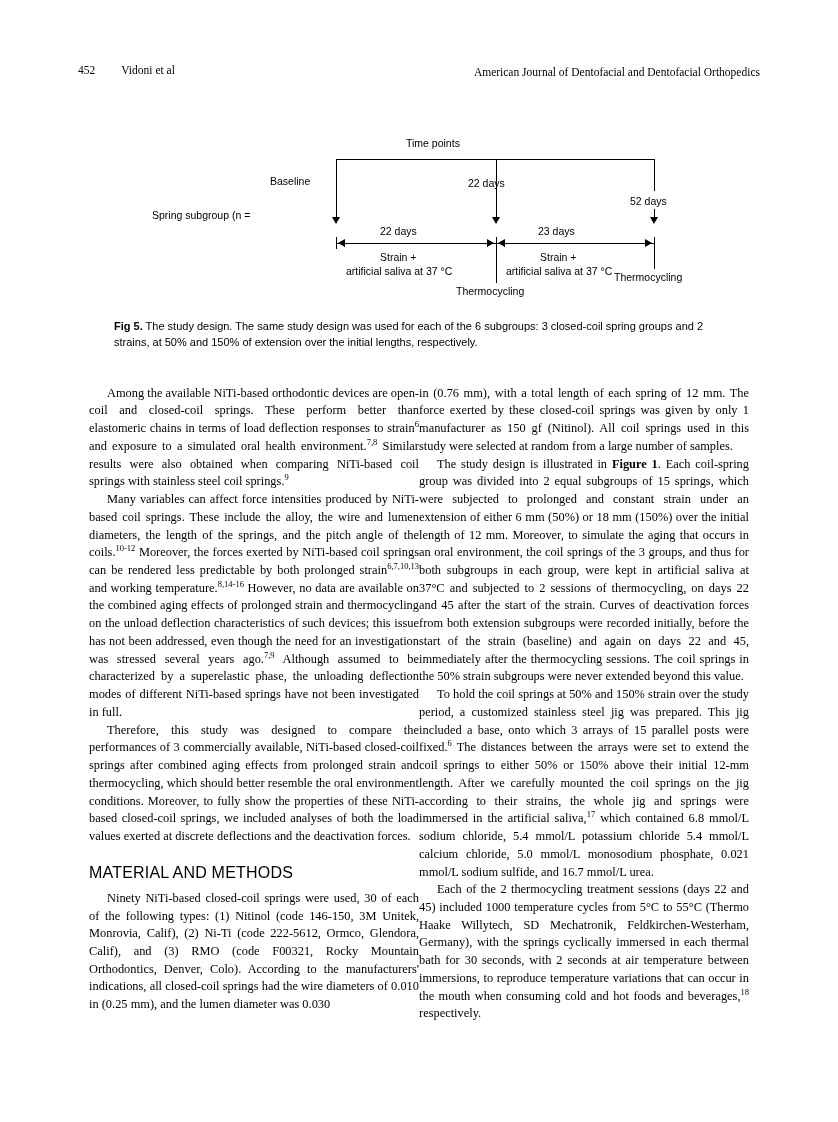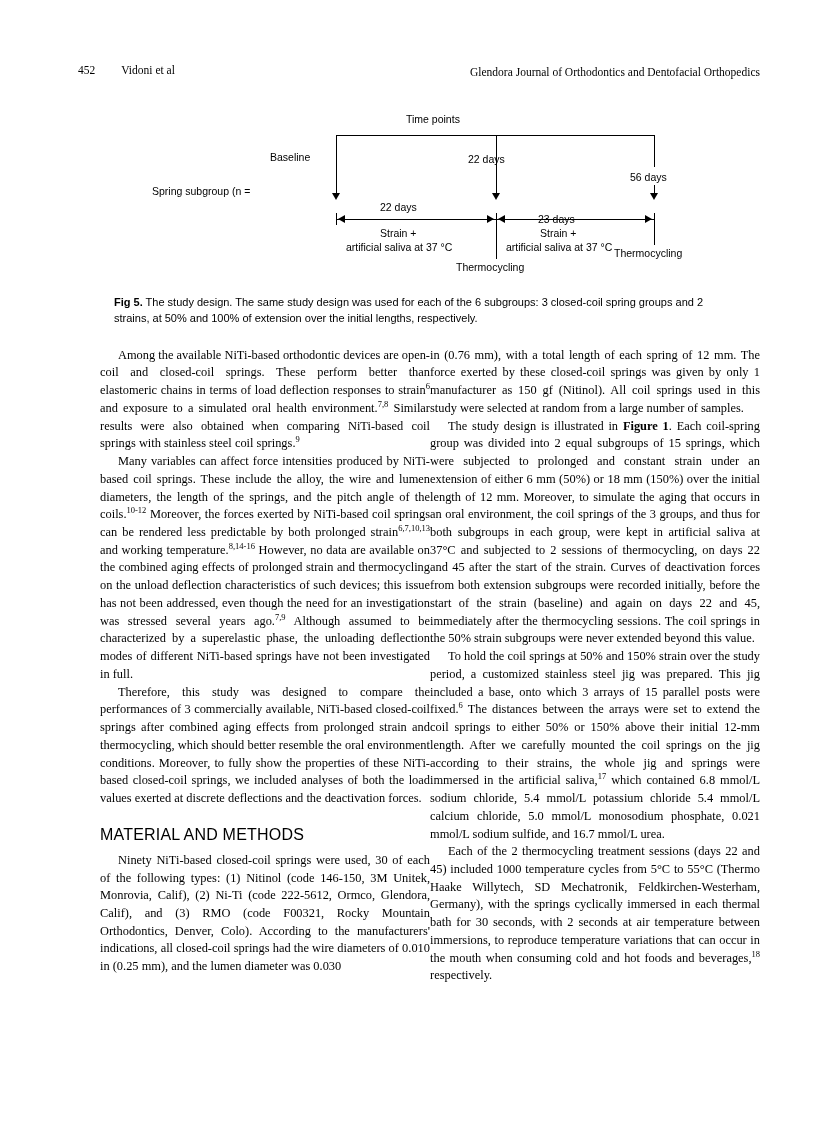--- a/index.html
+++ b/index.html
@@ -37,21 +37,21 @@
   .rh-left .folio {
     margin-right: 26px;
   }
   .rh-right {
     text-align: right;
     line-height: 1.45;
   }
 
   
   .figure-block {
-    margin-top: 32px;
+    margin-top: 56px;
   }
   .figure-art {
     position: relative;
     height: 165px;
     width: 682px;
     margin: 0 auto;
     font-family: "Liberation Sans", sans-serif;
     font-size: 10.5px;
     color: #000;
   }
@@ -101,22 +101,22 @@
     line-height: 1.5;
     text-align: left;
   }
   .fig-caption .fignum {
     font-weight: bold;
   }
 
   
   .columns {
     display: flex;
-    justify-content: flex-end;
-    margin-top: 20px;
+    justify-content: center;
+    margin-top: 34px;
   }
   .col {
     width: 330px;
   }
   p.body {
     margin: 0;
     font-size: 12.4px;
     line-height: 1.43;
     text-align: justify;
     text-indent: 18px;
@@ -143,39 +143,39 @@
 </head>
 <body>
 
 <div class="page">
 
   <div class="running-head">
     <div class="rh-left">
       <span class="folio">452</span><span>Vidoni et al</span>
     </div>
     <div class="rh-right">
-      <div>Glendora Journal of Orthodontics and Dentofacial Orthopedics</div>
+      <div>American Journal of Dentofacial and Dentofacial Orthopedics</div>
     </div>
   </div>
 
   <div class="figure-block">
     <div class="figure-art">
 
       <div class="fig-label" style="left:328px; top:0px;">Time points</div>
 
       <div class="fig-line-h" style="left:258px; top:22px; width:318px;"></div>
 
       <div class="fig-line-v" style="left:258px; top:22px; height:32px;"></div>
       <div class="fig-line-v" style="left:418px; top:22px; height:32px;"></div>
       <div class="fig-line-v" style="left:576px; top:22px; height:32px;"></div>
 
       <div class="fig-label" style="left:192px; top:38px;">Baseline</div>
 
       <div class="fig-label" style="left:390px; top:40px;">22 days</div>
-      <div class="fig-label" style="left:552px; top:58px;">56 days</div>
+      <div class="fig-label" style="left:552px; top:58px;">52 days</div>
 
       <div class="fig-line-v" style="left:258px; top:54px; height:28px;"></div>
       <div class="arrow-down" style="left:254px; top:80px;"></div>
 
       <div class="fig-line-v" style="left:418px; top:54px; height:28px;"></div>
       <div class="arrow-down" style="left:414px; top:80px;"></div>
 
       <div class="fig-line-v" style="left:576px; top:72px; height:10px;"></div>
       <div class="arrow-down" style="left:572px; top:80px;"></div>
 
@@ -185,38 +185,38 @@
       <div class="fig-line-v" style="left:258px; top:100px; height:12px;"></div>
       <div class="fig-line-v" style="left:418px; top:100px; height:12px;"></div>
       <div class="fig-line-v" style="left:576px; top:100px; height:12px;"></div>
 
       <div class="arrow-left" style="left:260px; top:102px;"></div>
       <div class="arrow-right" style="left:409px; top:102px;"></div>
       <div class="fig-label" style="left:302px; top:88px;">22 days</div>
 
       <div class="arrow-left" style="left:420px; top:102px;"></div>
       <div class="arrow-right" style="left:567px; top:102px;"></div>
-      <div class="fig-label" style="left:460px; top:100px;">23 days</div>
+      <div class="fig-label" style="left:460px; top:88px;">23 days</div>
 
       <div class="fig-label" style="left:302px; top:114px;">Strain +</div>
       <div class="fig-label" style="left:268px; top:128px;">artificial saliva at 37 °C</div>
 
       <div class="fig-label" style="left:462px; top:114px;">Strain +</div>
       <div class="fig-label" style="left:428px; top:128px;">artificial saliva at 37 °C</div>
 
       <div class="fig-line-v" style="left:418px; top:112px; height:34px;"></div>
       <div class="fig-label" style="left:378px; top:148px;">Thermocycling</div>
 
       <div class="fig-line-v" style="left:576px; top:112px; height:20px;"></div>
       <div class="fig-label" style="left:536px; top:134px;">Thermocycling</div>
     </div>
 
     <div class="fig-caption">
       <span class="fignum">Fig 5.</span>
-      <span>The study design. The same study design was used for each of the 6 subgroups: 3 closed-coil spring groups and 2 strains, at 50% and 100% of extension over the initial lengths, respectively.</span>
+      <span>The study design. The same study design was used for each of the 6 subgroups: 3 closed-coil spring groups and 2 strains, at 50% and 150% of extension over the initial lengths, respectively.</span>
     </div>
   </div>
 
   <div class="columns">
     <div class="col" id="col-left">
         <p class="body">Among the available NiTi-based orthodontic devices are open-coil and closed-coil springs. These perform better than elastomeric chains in terms of load deflection responses to strain<sup>6</sup> and exposure to a simulated oral health environment.<sup>7,8</sup> Similar results were also obtained when comparing NiTi-based coil springs with stainless steel coil springs.<sup>9</sup></p>
         <p class="body">Many variables can affect force intensities produced by NiTi-based coil springs. These include the alloy, the wire and lumen diameters, the length of the springs, and the pitch angle of the coils.<sup>10-12</sup> Moreover, the forces exerted by NiTi-based coil springs can be rendered less predictable by both prolonged strain<sup>6,7,10,13</sup> and working temperature.<sup>8,14-16</sup> However, no data are available on the combined aging effects of prolonged strain and thermocycling on the unload deflection characteristics of such devices; this issue has not been addressed, even though the need for an investigation was stressed several years ago.<sup>7,9</sup> Although assumed to be characterized by a superelastic phase, the unloading deflection modes of different NiTi-based springs have not been investigated in full.</p>
         <p class="body">Therefore, this study was designed to compare the performances of 3 commercially available, NiTi-based closed-coil springs after combined aging effects from prolonged strain and thermocycling, which should better resemble the oral environment conditions. Moreover, to fully show the properties of these NiTi-based closed-coil springs, we included analyses of both the load values exerted at discrete deflections and the deactivation forces.</p>
         <div class="section-head">MATERIAL AND METHODS</div>
         <p class="body">Ninety NiTi-based closed-coil springs were used, 30 of each of the following types: (1) Nitinol (code 146-150, 3M Unitek, Monrovia, Calif), (2) Ni-Ti (code 222-5612, Ormco, Glendora, Calif), and (3) RMO (code F00321, Rocky Mountain Orthodontics, Denver, Colo). According to the manufacturers' indications, all closed-coil springs had the wire diameters of 0.010 in (0.25 mm), and the lumen diameter was 0.030</p>

